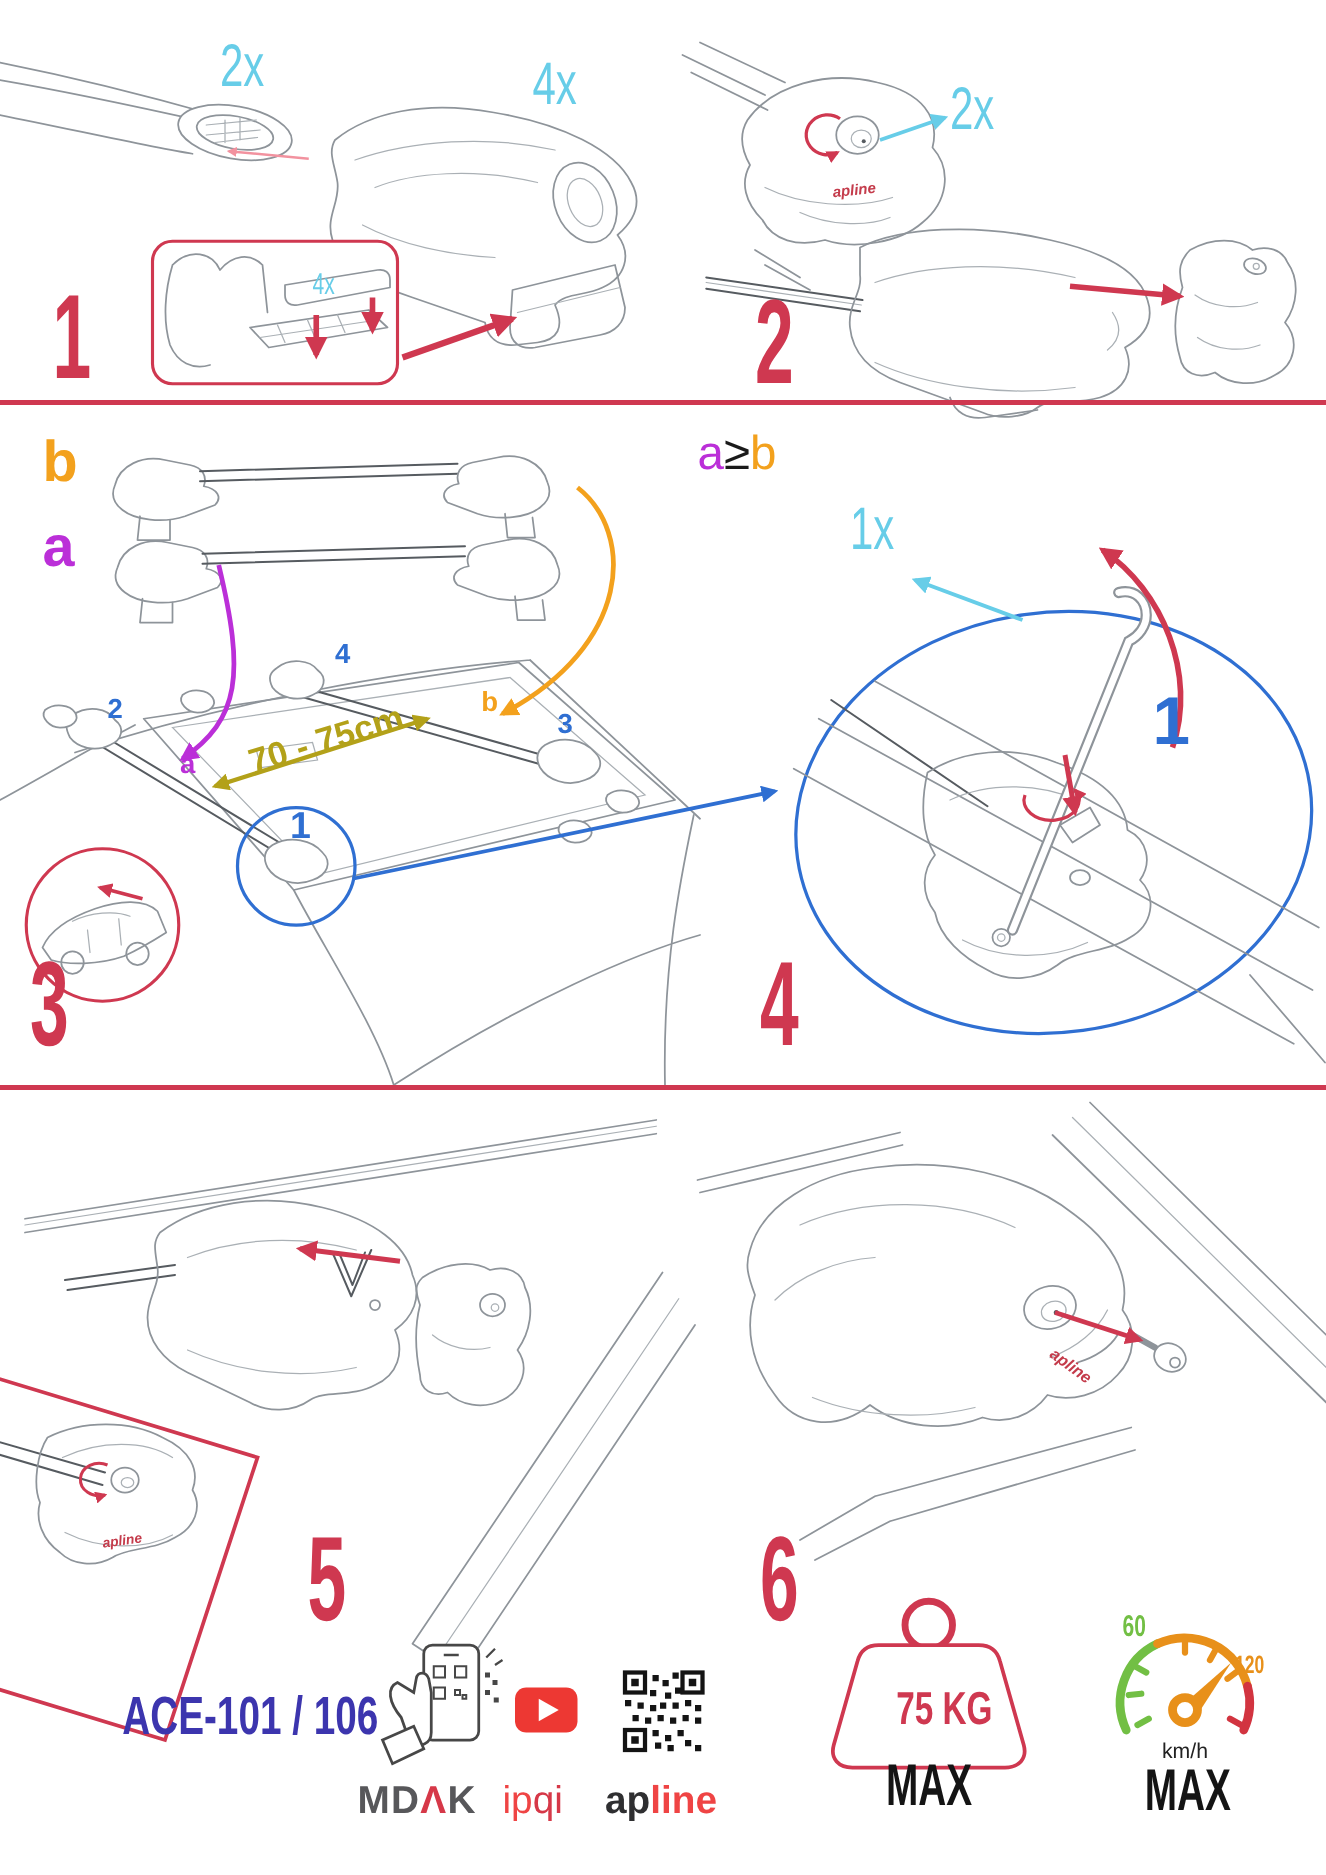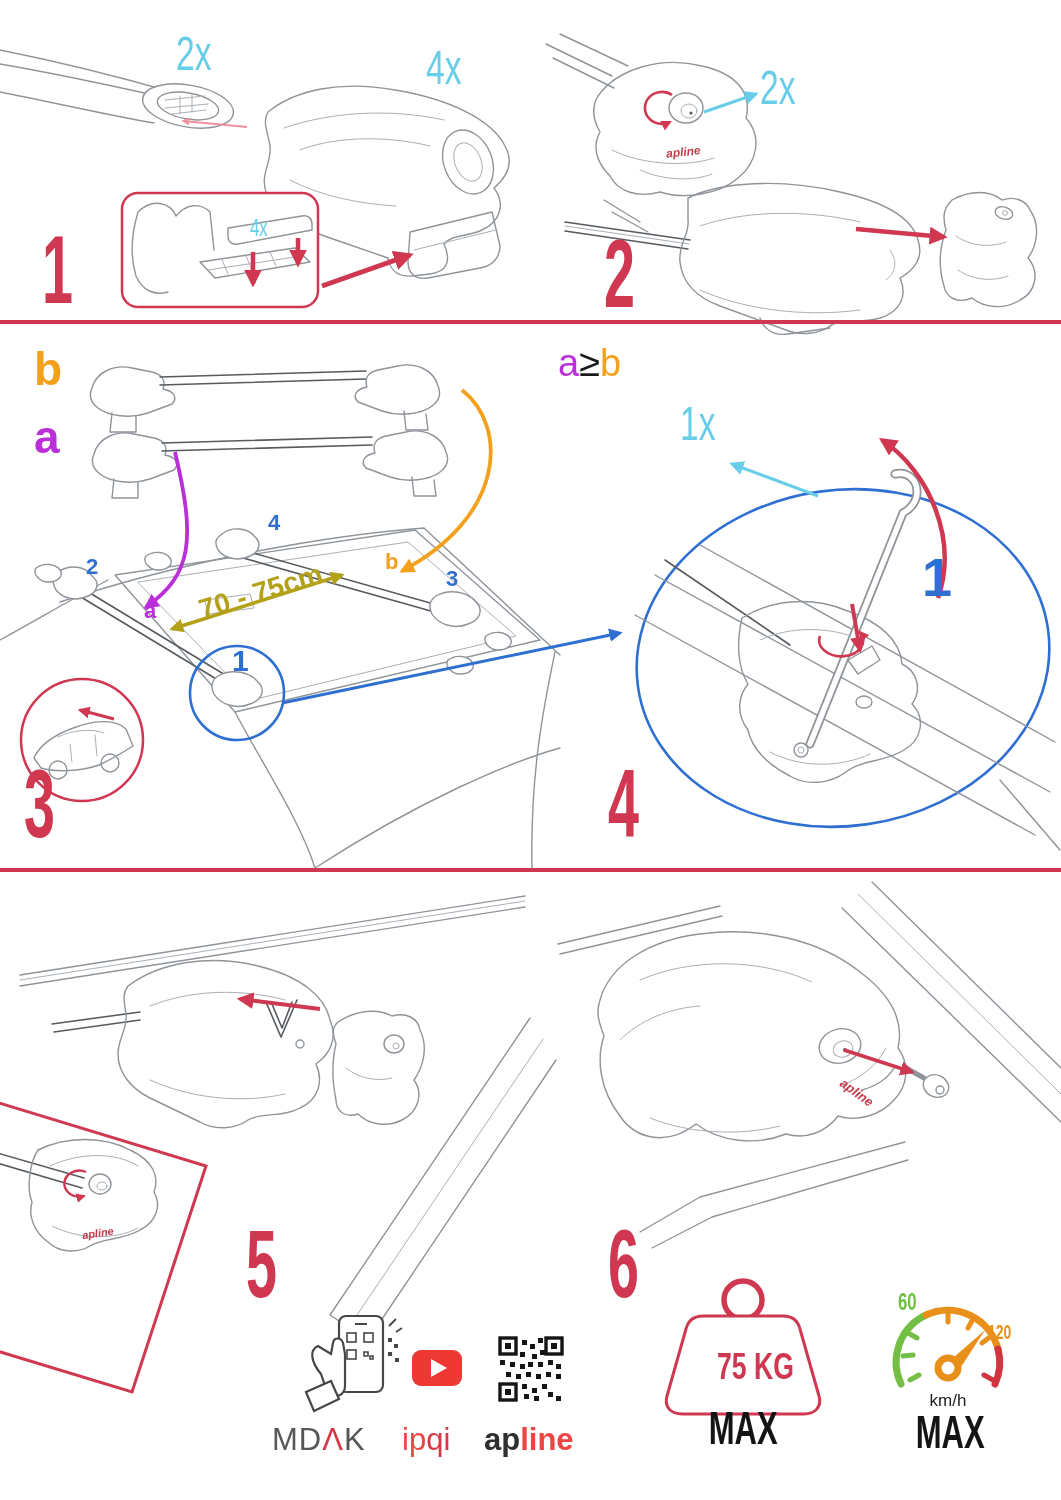--- a/index.html
+++ b/index.html
@@ -320,21 +320,22 @@
 <div class="lbl" style="left:558px;top:344px;font-size:38px;font-weight:400"><span style="color:#bb2fd8">a</span><span style="color:#1a1a1a">≥</span><span style="color:#f3a11d">b</span></div>
 <div class="lbl qty" style="left:680px;top:400px"><span class="sq">1x</span></div>
 <div class="lbl" style="left:922px;top:550px;font-size:54px;font-weight:700;color:#2f6fd2">1</div>
 <div class="lbl stepnum" style="left:608px;top:756px"><span class="sq">4</span></div>
 
 <div class="lbl logo-red" style="left:82px;top:1228px;font-size:11px;transform:rotate(-8deg)">apline</div>
 <div class="lbl stepnum" style="left:246px;top:1216px"><span class="sq">5</span></div>
 <div class="lbl logo-red" style="left:838px;top:1086px;font-size:13px;transform:rotate(36deg)">apline</div>
 <div class="lbl stepnum" style="left:608px;top:1216px"><span class="sq">6</span></div>
 
-<div class="lbl" style="left:272px;top:1424px;font-size:31px;font-weight:400;letter-spacing:1px"><span style="color:#57575a">MD</span><span style="color:#d63848">Λ</span><span style="color:#57575a">K</span></div>
+<div class="lbl" style="left:58px;top:1352px;width:204px;text-align:center;font-size:43px;font-weight:700;color:#3c35ae"><span class="condc">ACE-101 / 106</span></div>
+<div class="lbl" style="left:286px;top:1424px;font-size:31px;font-weight:700;letter-spacing:1px"><span style="color:#57575a">MD</span><span style="color:#d63848">Λ</span><span style="color:#57575a">K</span></div>
 <div class="lbl" style="left:402px;top:1424px;font-size:31px;font-weight:500"><span style="color:#ef4444">ip</span><span style="color:#d63848">qi</span></div>
 <div class="lbl" style="left:484px;top:1424px;font-size:31px;font-weight:700"><span style="color:#2f2f31">ap</span><span style="color:#ef4444">line</span></div>
 <div class="lbl" style="left:690px;top:1348px;width:130px;text-align:center;font-size:37px;font-weight:700;color:#cf3850"><span class="condc">75 KG</span></div>
 <div class="lbl" style="left:678px;top:1404px;width:130px;text-align:center;font-size:47px;font-weight:700;color:#141414"><span class="condc" style="transform:scaleX(.66)">MAX</span></div>
 <div class="lbl" style="left:898px;top:1290px;font-size:24px;font-weight:700;color:#72bf44"><span class="sq">60</span></div>
 <div class="lbl" style="left:988px;top:1322px;font-size:20px;font-weight:700;color:#e8901a"><span class="sq">120</span></div>
 <div class="lbl" style="left:898px;top:1392px;width:100px;text-align:center;font-size:17px;color:#222222">km/h</div>
 <div class="lbl" style="left:898px;top:1408px;width:100px;text-align:center;font-size:47px;font-weight:700;color:#141414"><span class="condc" style="transform:scaleX(.66)">MAX</span></div>
 
 </div>

